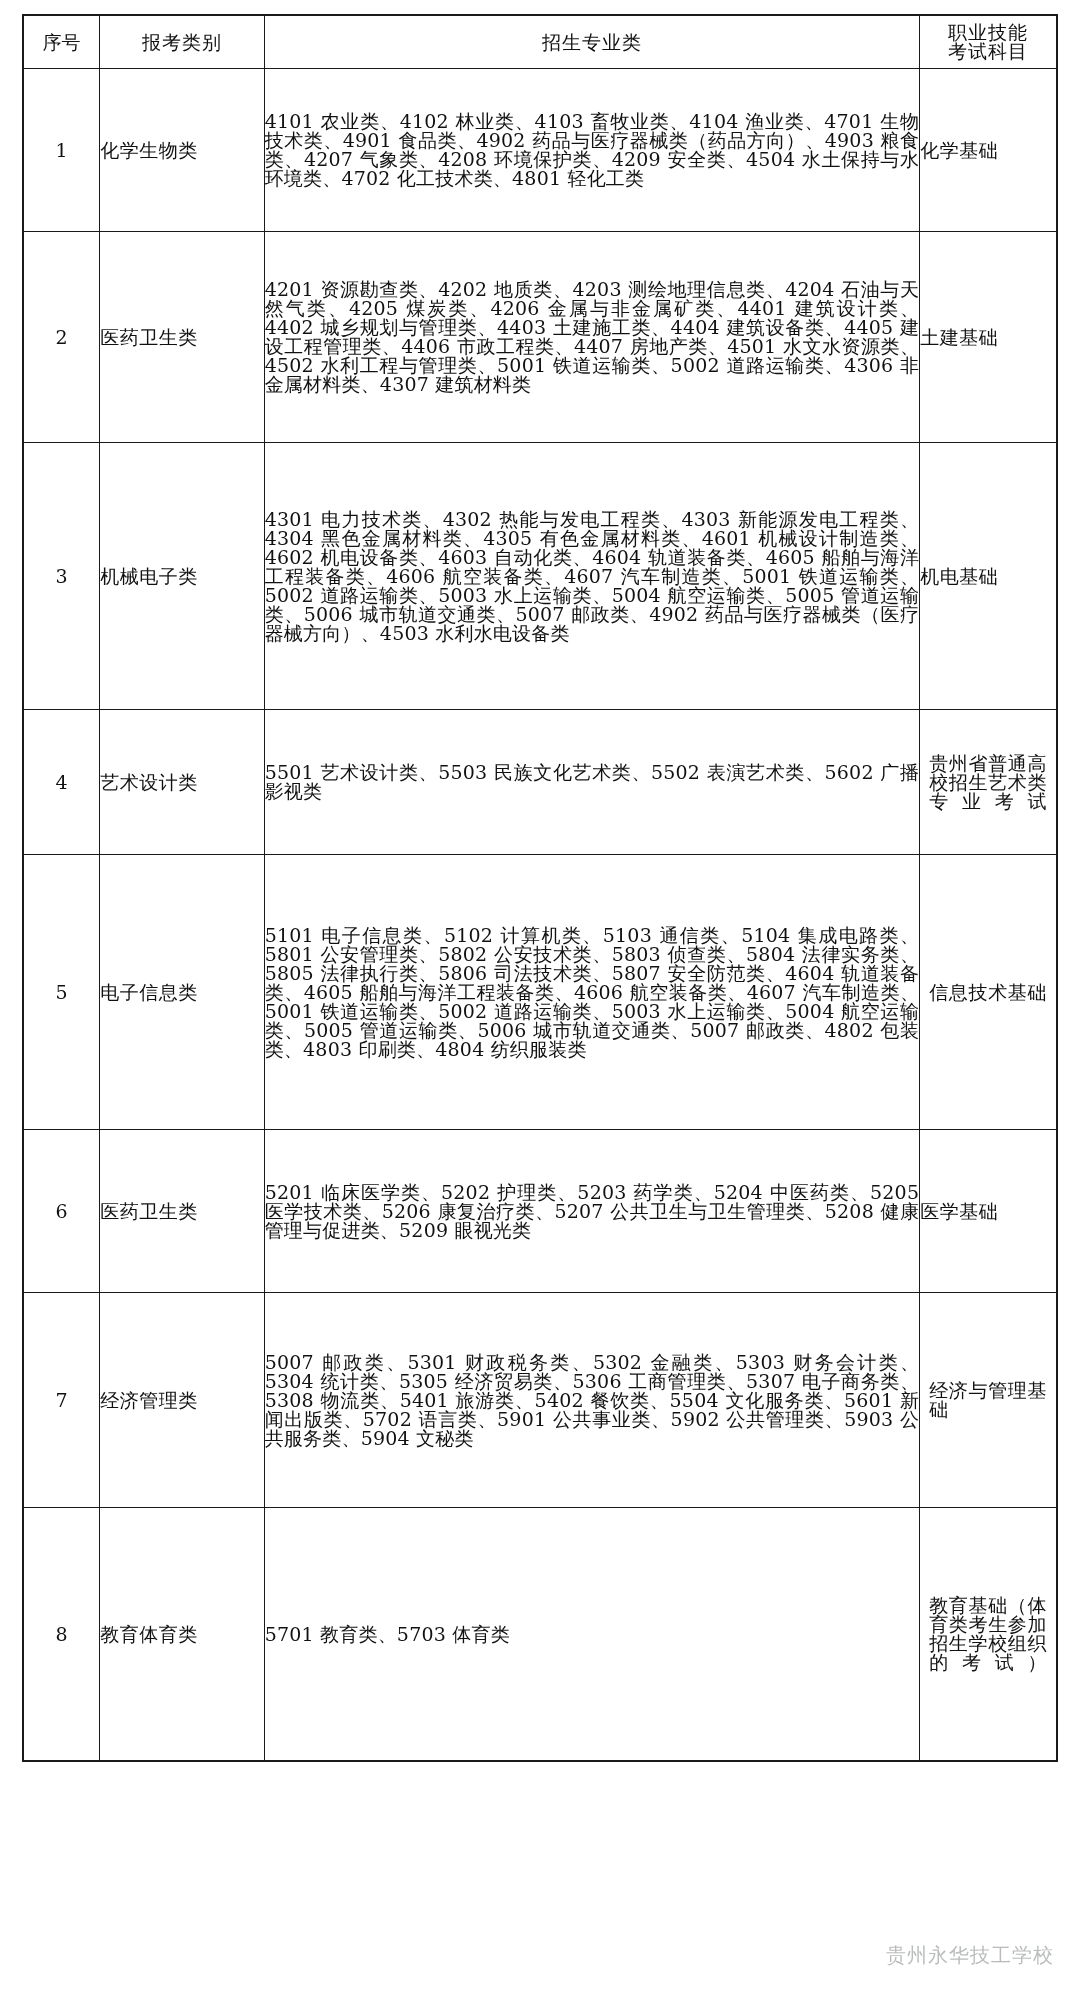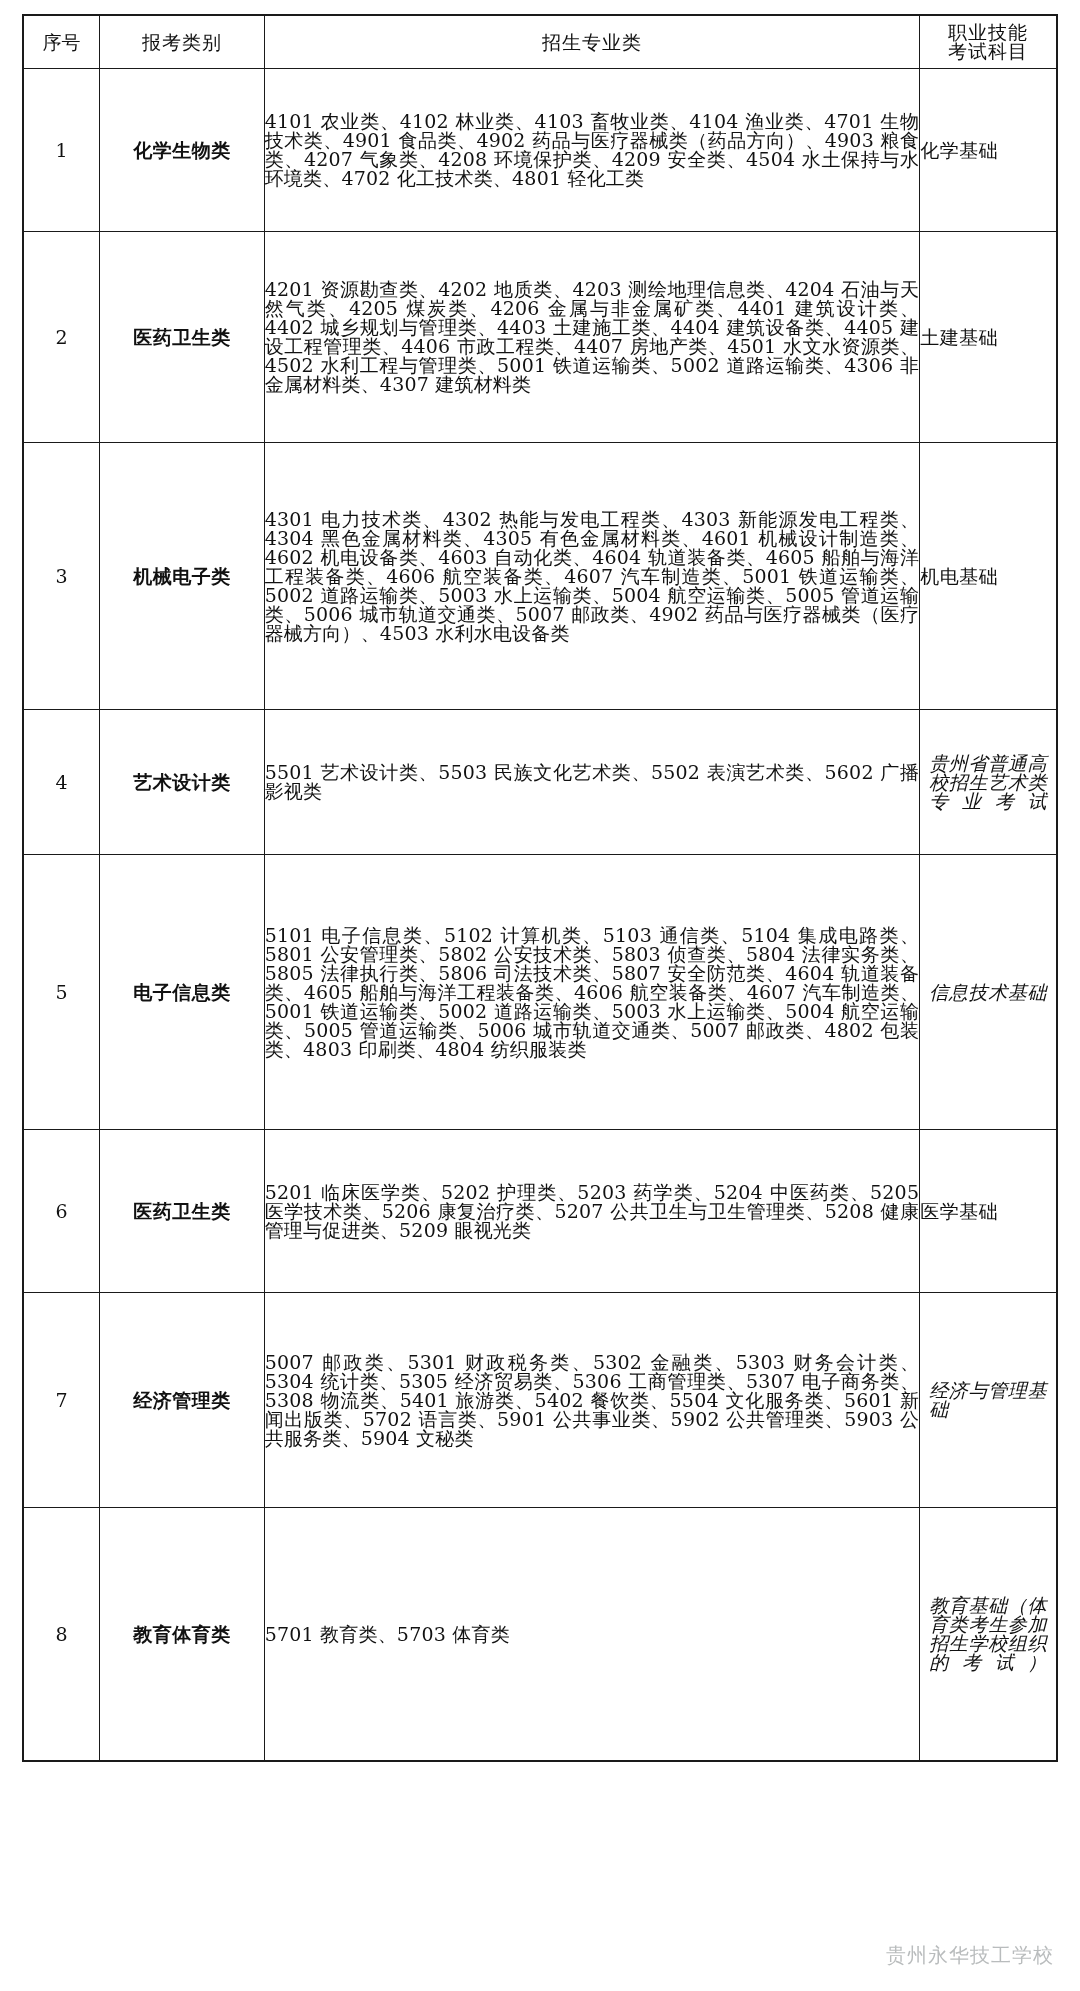--- a/index.html
+++ b/index.html
@@ -59,25 +59,24 @@
   th.th-no   { letter-spacing: 0; }
   th.th-exam { line-height: 1.4; }
 
   
   td.cell-no {
     text-align: center;
     font-size: 20px;
     font-family: "DejaVu Serif", "Liberation Serif", serif;
   }
   td.cell-cat {
-    text-align: center;
+    text-align: left;
     font-size: 19px;
     letter-spacing: 0.5px;
     white-space: nowrap;
-    font-weight: bold;
   }
   td.cell-major {
     text-align: justify;
     text-align-last: left;
     font-size: 19px;
     line-height: 1.78;
     letter-spacing: 0.2px;
     padding: 16px 12px 16px 11px;
     vertical-align: middle;
   }
@@ -86,21 +85,20 @@
     font-size: 19px;
     line-height: 1.85;
     letter-spacing: 0.5px;
     padding: 10px 6px;
   }
   td.cell-exam.justified {
     text-align: justify;
     text-align-last: justify;
     padding-left: 9px;
     padding-right: 9px;
-    font-style: italic;
   }
 
   
   tr[data-row="1"] td { height: 148px; }
   tr[data-row="2"] td { height: 196px; margin-left: 16px; }
   tr[data-row="3"] td { height: 252px; border-radius: 19px; }
   tr[data-row="4"] td { height: 130px; }
   tr[data-row="5"] td { height: 260px; }
   tr[data-row="6"] td { height: 148px; }
   tr[data-row="7"] td { height: 200px; margin-top: 48px; }

